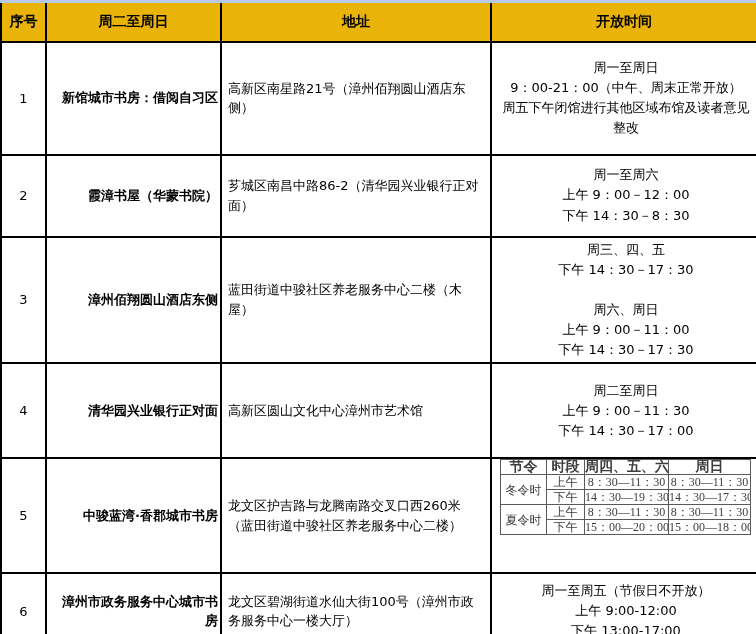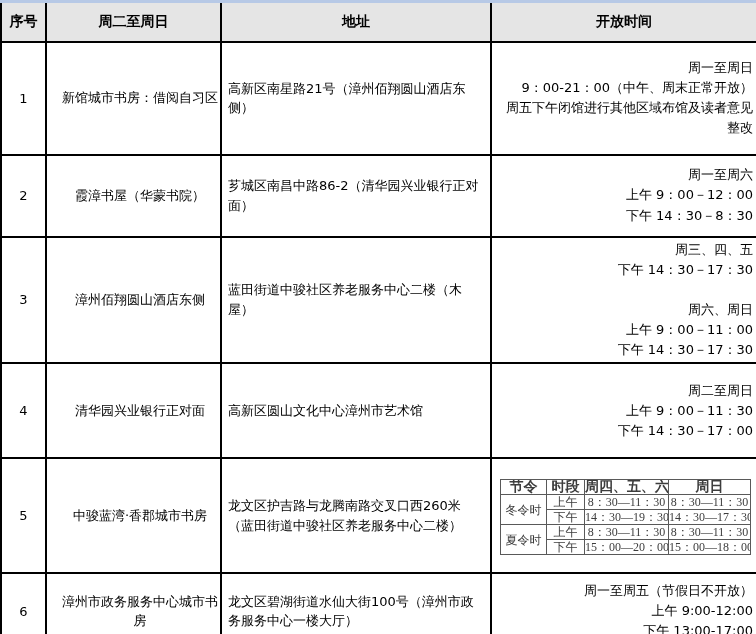--- a/index.html
+++ b/index.html
@@ -10,32 +10,32 @@
     table-layout:fixed;
     width:756px;height:634px;
     font-size:13px;color:#000;
   }
   table.main th, table.main td{
     border:2px solid #000;
     overflow:hidden;
     word-break:break-all;
   }
   table.main th{
-    background:#e5e5e5;
+    background:#eab308;
     font-size:14px;font-weight:bold;
     text-align:center;vertical-align:middle;
     border-top:3px solid #b7c9e6;
   }
   td.c-index{text-align:center;vertical-align:middle;}
-  td.c-name{ text-align:center;vertical-align:middle;padding:2px 2px 2px 15px;line-height:1.5;}
+  td.c-name{ text-align:right;vertical-align:middle;padding:2px 2px 2px 15px;line-height:1.5;font-weight:bold;}
   td.c-addr{ text-align:left;vertical-align:middle;padding:2px 4px 2px 6px;line-height:1.5;}
-  td.c-hours{text-align:right;vertical-align:middle;padding:2px 3px 2px 7px;line-height:1.55;}
+  td.c-hours{text-align:center;vertical-align:middle;padding:2px 3px 2px 7px;line-height:1.55;}
   .pre{white-space:pre-line;}
   
-  td.c-sched{vertical-align:top;padding:20px 4px 0 8px;margin-left:16px;}
+  td.c-sched{vertical-align:top;padding:0 4px 0 8px;margin-left:16px;}
   table.mini{
     border-collapse:collapse;table-layout:fixed;
     width:250px;
     font-family:"Liberation Serif","DejaVu Serif",serif;
     font-size:12px;color:#3d3d3d;
   }
   table.mini th, table.mini td{
     border:1px solid #595959;
     text-align:center;vertical-align:middle;
     padding:0;height:14px;line-height:14px;

